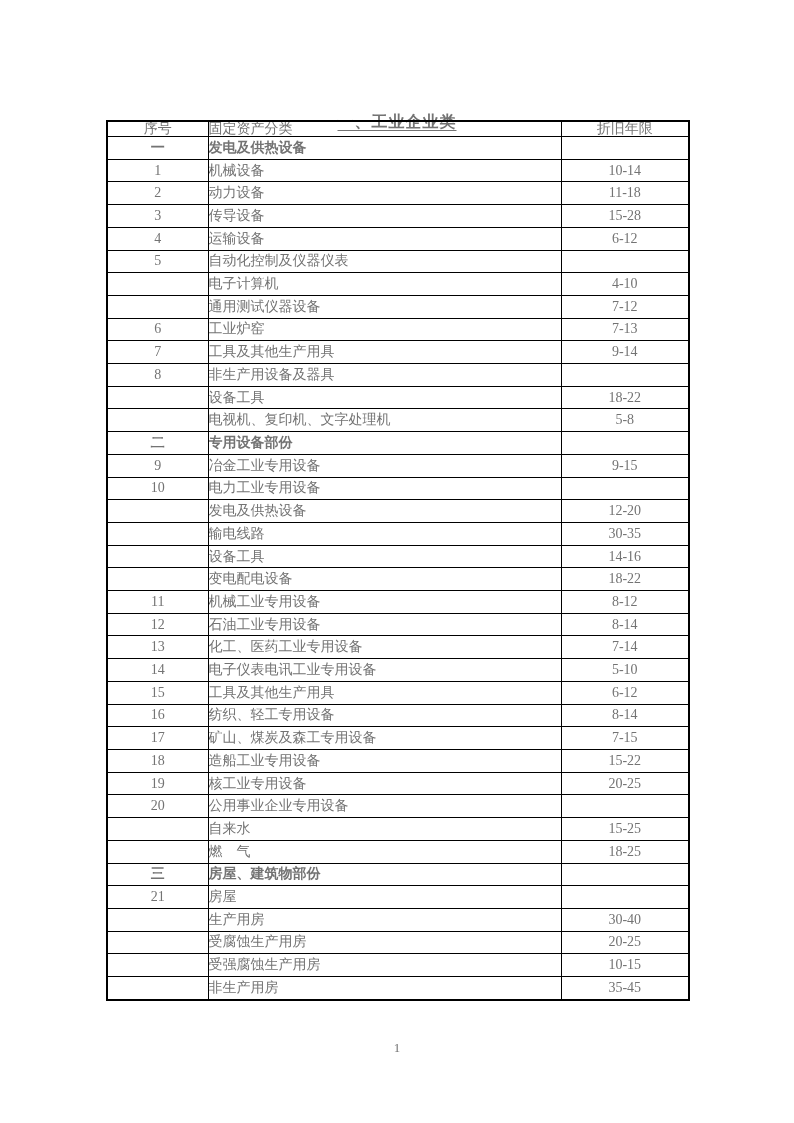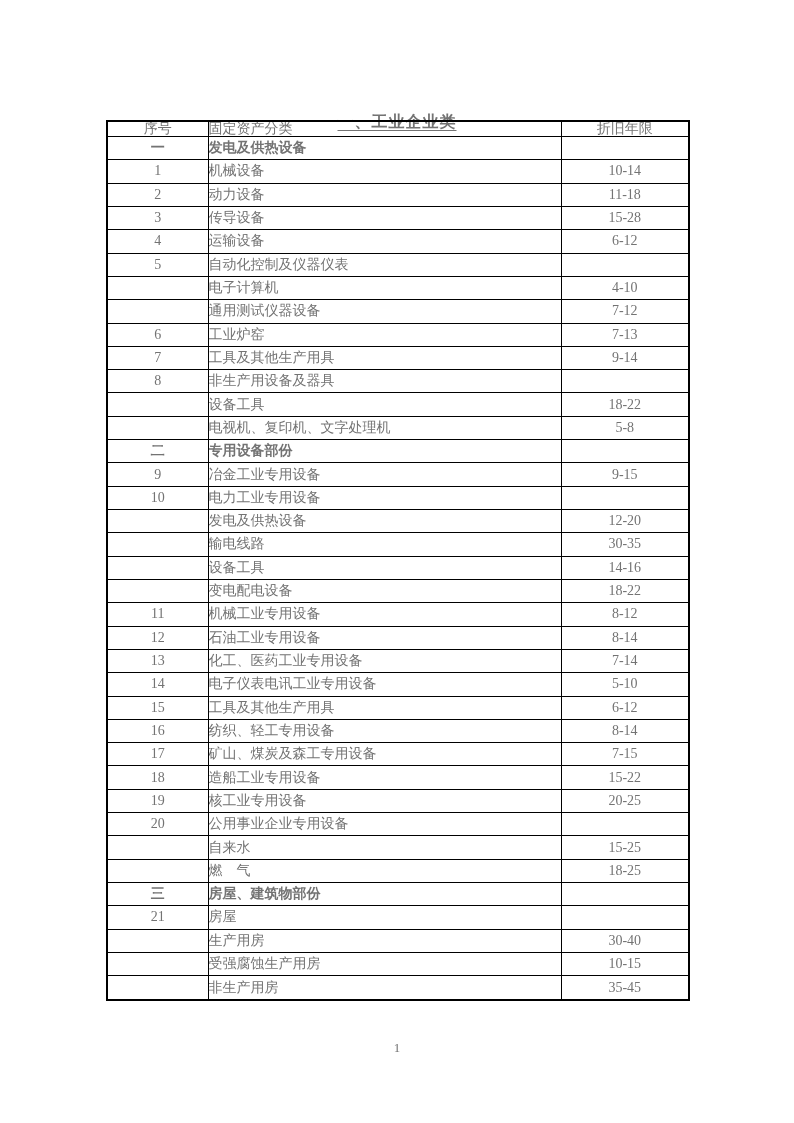--- a/index.html
+++ b/index.html
@@ -255,20 +255,25 @@
           <td class="cell-cat">房屋</td>
           <td class="cell-years"></td>
         </tr>
         <tr>
           <td class="cell-no"></td>
           <td class="cell-cat">生产用房</td>
           <td class="cell-years">30-40</td>
         </tr>
         <tr>
           <td class="cell-no"></td>
+          <td class="cell-cat">受腐蚀生产用房</td>
+          <td class="cell-years">20-25</td>
+        </tr>
+        <tr>
+          <td class="cell-no"></td>
           <td class="cell-cat">受强腐蚀生产用房</td>
           <td class="cell-years">10-15</td>
         </tr>
         <tr>
           <td class="cell-no"></td>
           <td class="cell-cat">非生产用房</td>
           <td class="cell-years">35-45</td>
         </tr>
       </tbody>
   </table>

